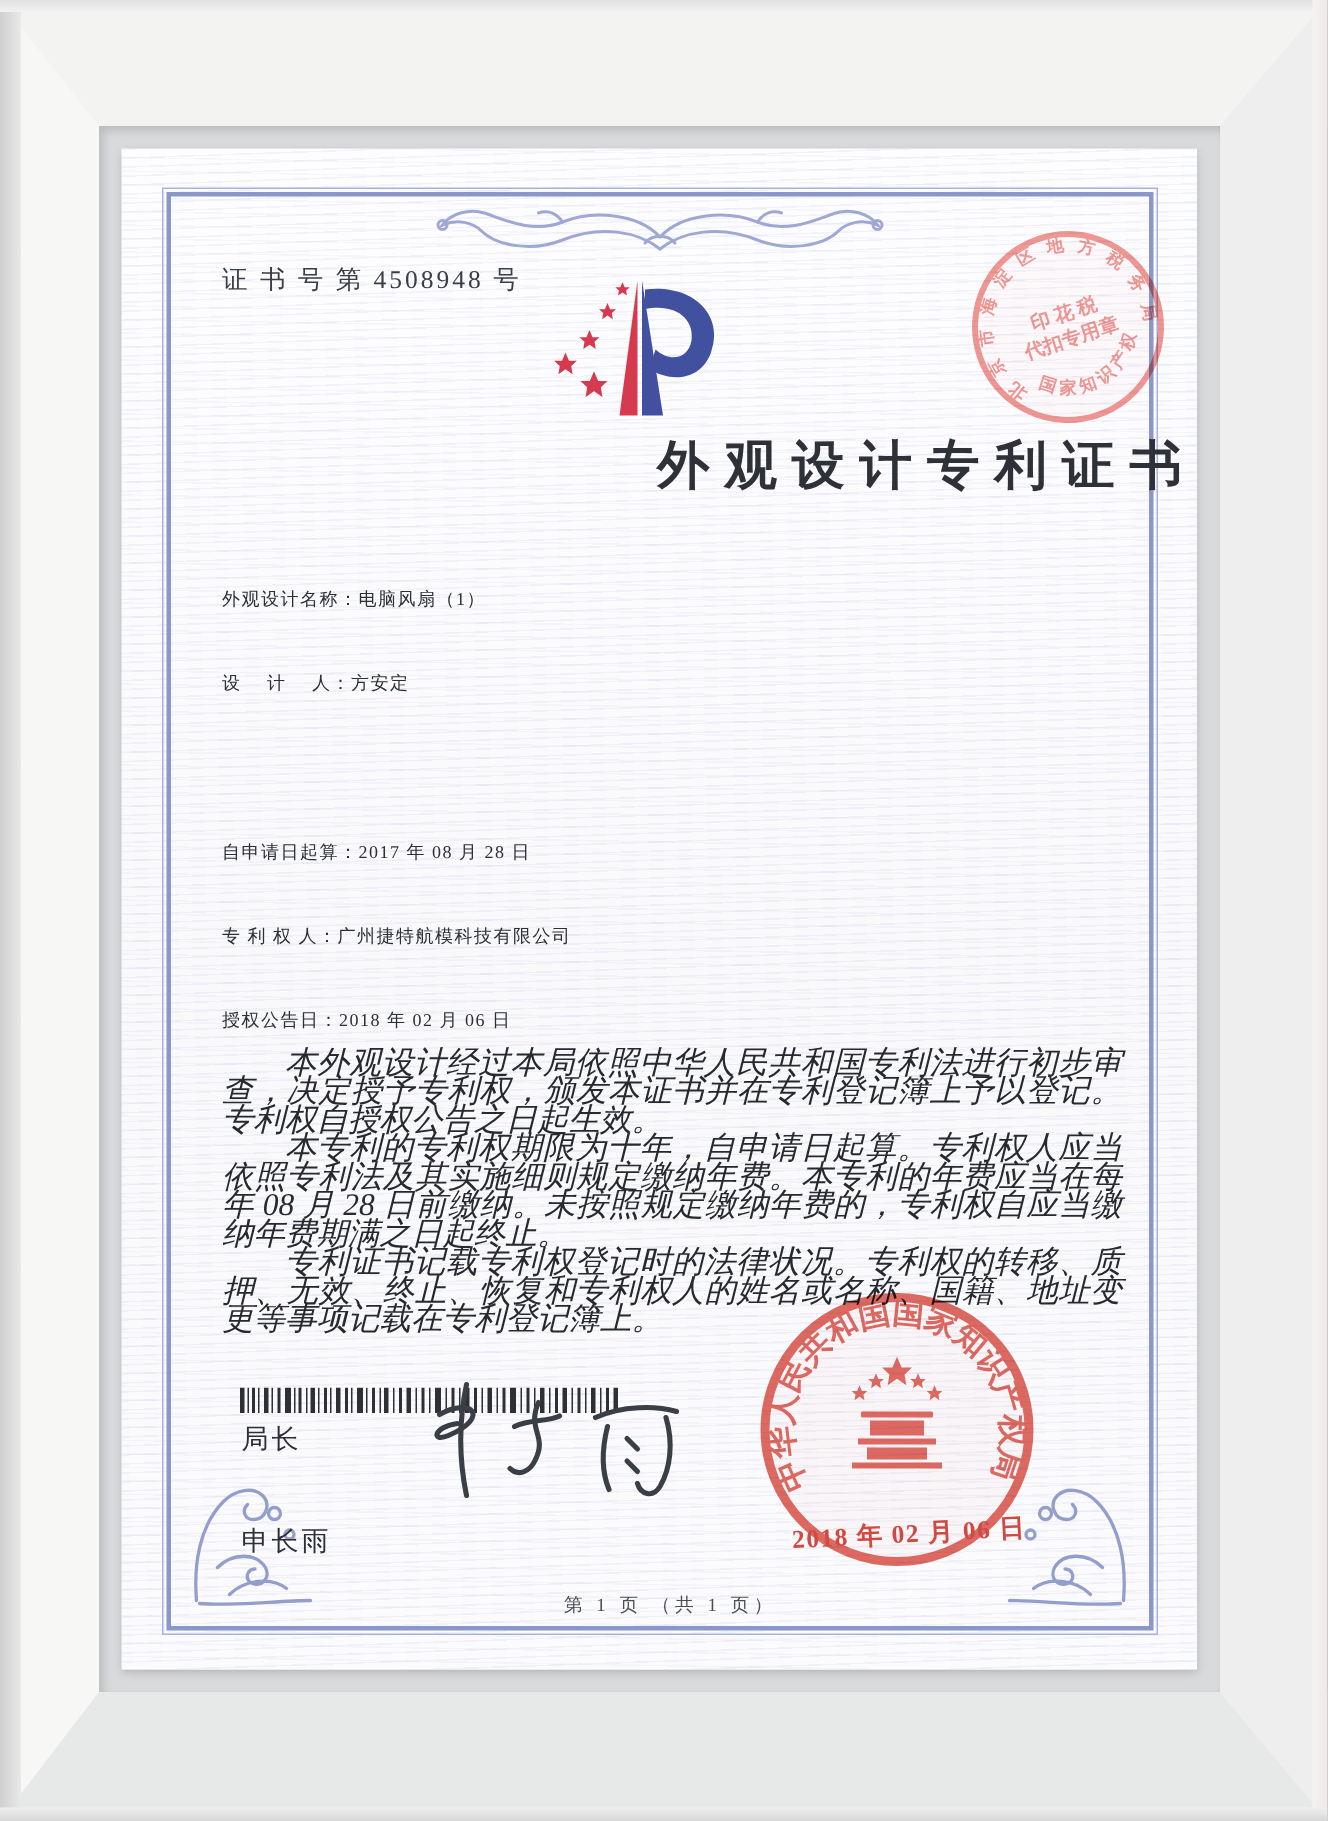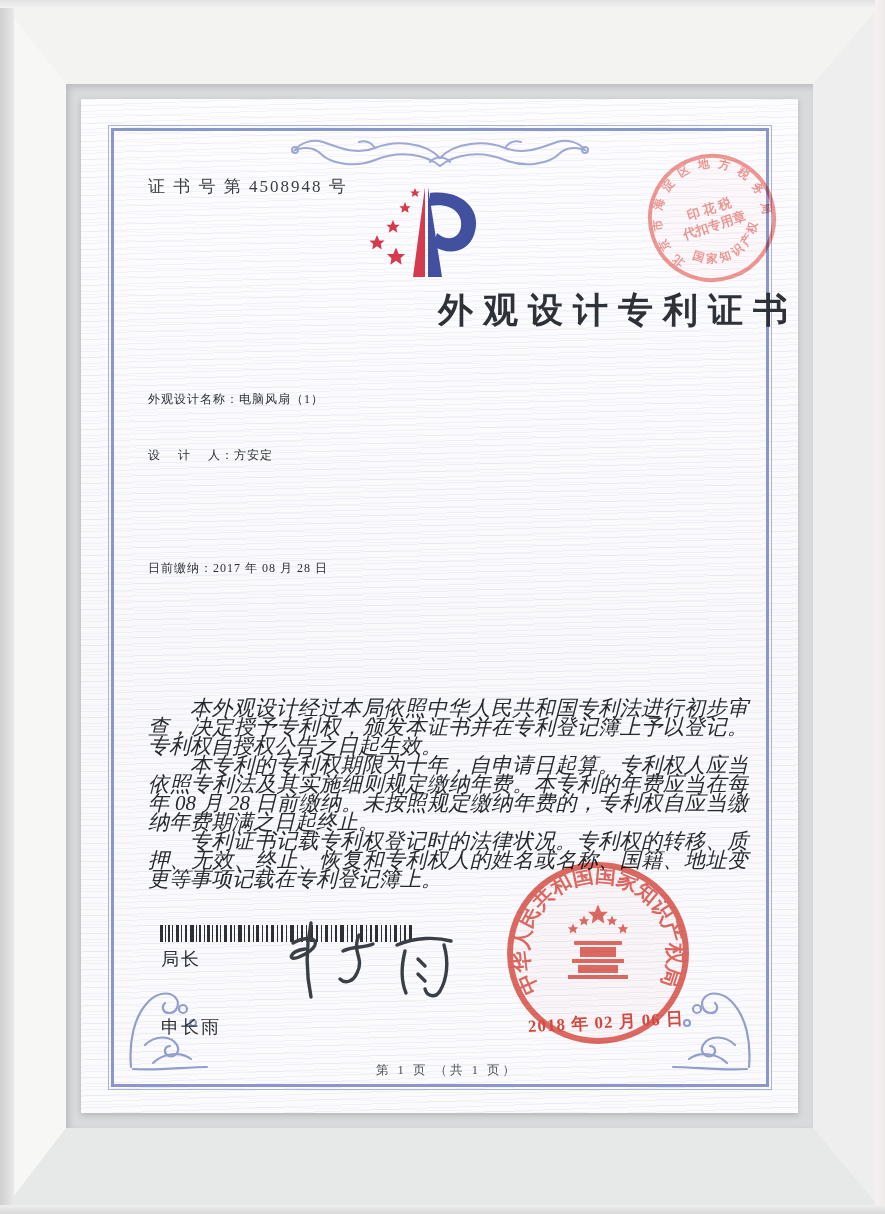--- a/index.html
+++ b/index.html
@@ -123,21 +123,23 @@
       <g fill="#41509f">
         <polygon points="65,6 65,96 79,96"></polygon>
         <path d="M67,12 C100,8 120,30 111,54 C104,73 84,74 70,65 L74,52 C84,61 96,58 98,46 C100,32 88,21 67,25 Z"></path>
       </g>
     </svg>
 
     <div class="title">外观设计专利证书</div>
 
     <div class="field f0"><span>外观设计名称：</span><span>电脑风扇（1）</span></div>
     <div class="field f1"><span>设　 计　 人：</span><span>方安定</span></div>
-    <div class="field f3"><span>日前缴纳：</span><span>2017 年 08 月 28 日</span></div>
+    <div class="field f3"><span>自申请日起算：</span><span>2017 年 08 月 28 日</span></div>
+    <div class="field f4"><span>专 利 权 人：</span><span>广州捷特航模科技有限公司</span></div>
+    <div class="field f5"><span>授权公告日：</span><span>2018 年 02 月 06 日</span></div>
 
     <div class="body-text">
       <p>本外观设计经过本局依照中华人民共和国专利法进行初步审查，决定授予专利权，颁发本证书并在专利登记簿上予以登记。专利权自授权公告之日起生效。</p>
       <p>本专利的专利权期限为十年，自申请日起算。专利权人应当依照专利法及其实施细则规定缴纳年费。本专利的年费应当在每年 08 月 28 日前缴纳。未按照规定缴纳年费的，专利权自应当缴纳年费期满之日起终止。</p>
       <p>专利证书记载专利权登记时的法律状况。专利权的转移、质押、无效、终止、恢复和专利权人的姓名或名称、国籍、地址变更等事项记载在专利登记簿上。</p>
     </div>
 
     <svg class="barcode" width="252" height="17" viewBox="0 0 252 17">
       <g fill="#2e3034">
         <rect x="0" width="3" height="17"></rect>

